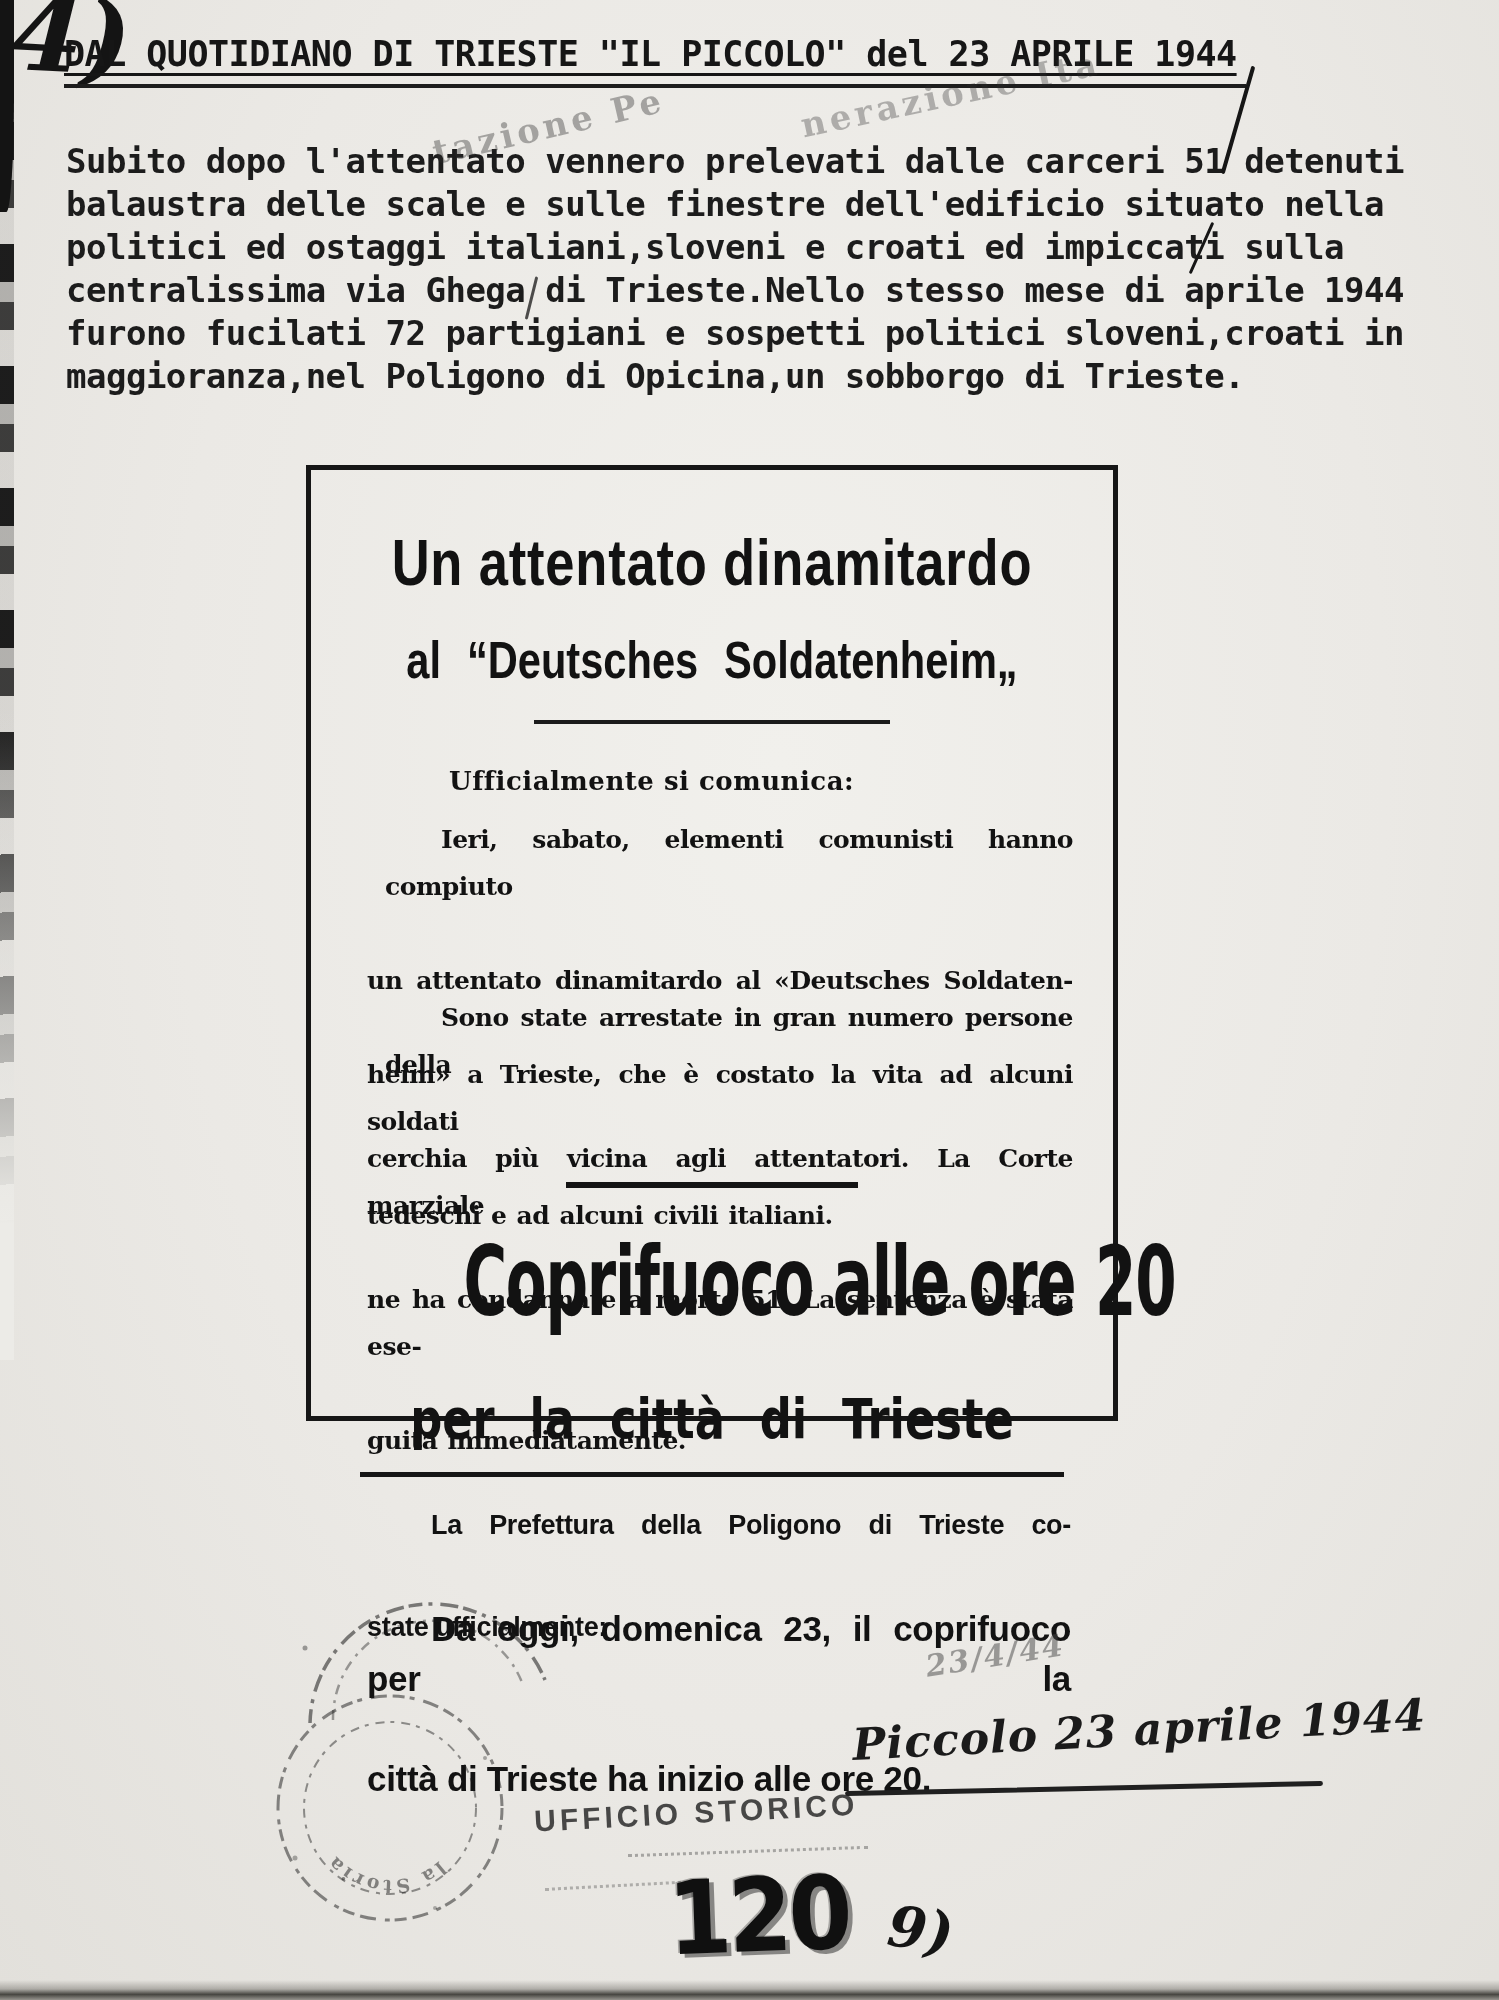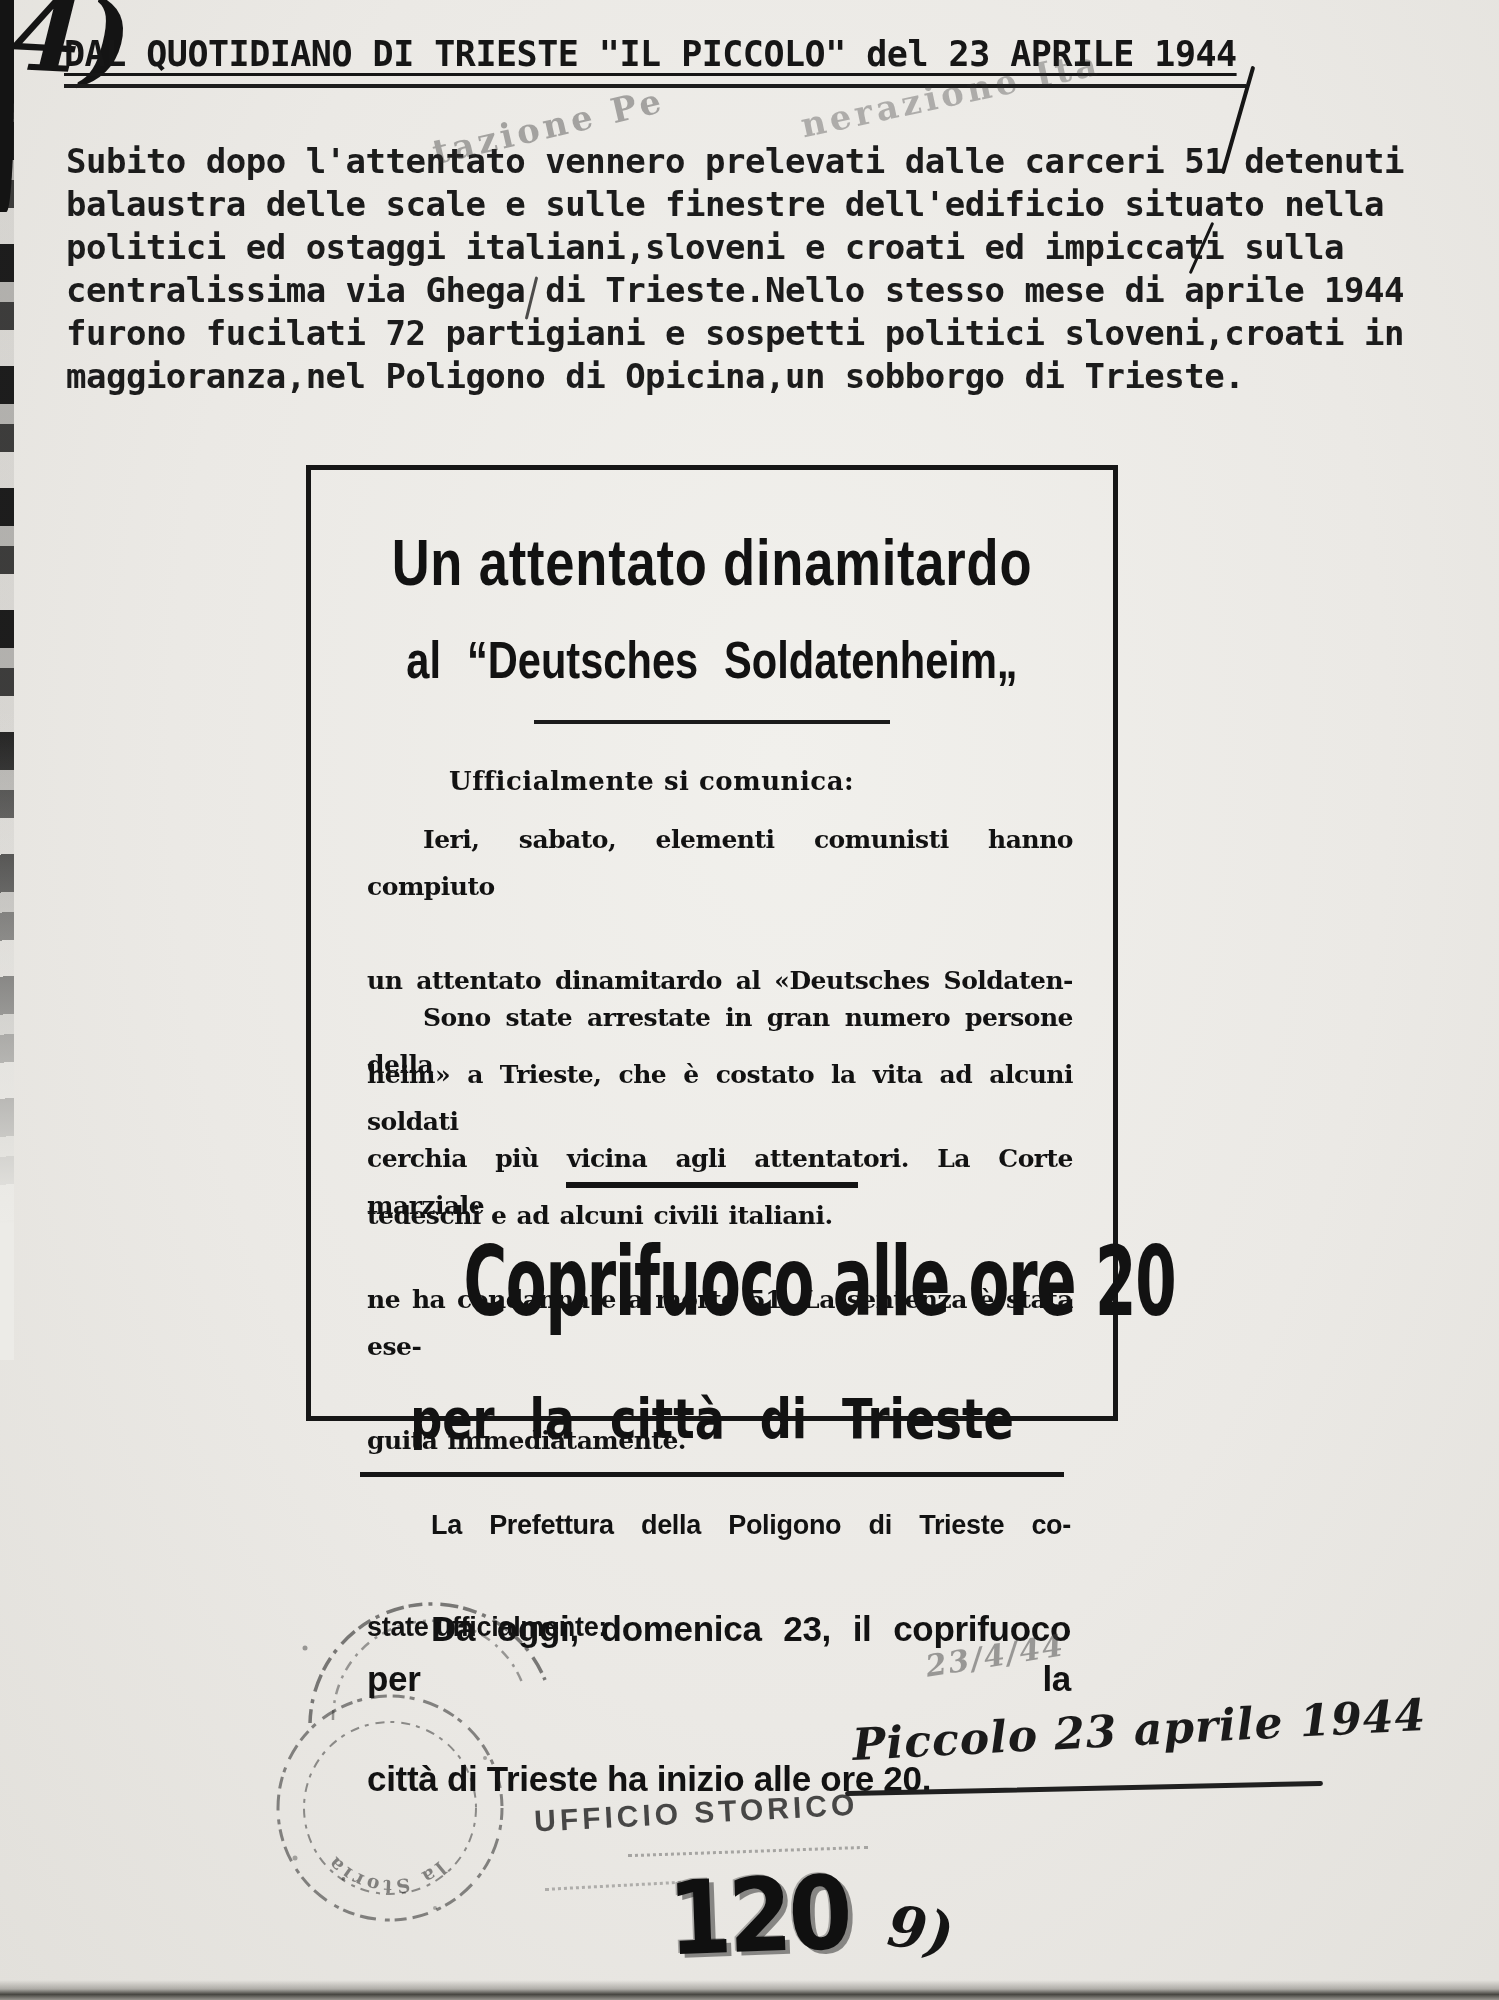--- a/index.html
+++ b/index.html
@@ -70,21 +70,21 @@
   .h1b { top:158px; font:700 52px/64px "Liberation Sans", sans-serif; transform:scaleX(.8); word-spacing:18px; }
   .u1 { top:250px; left:50%; margin-left:-178px; width:356px; height:4px; background:#1b1b1b; box-shadow:0 -6px 0 -4px rgba(27,27,27,.45); }
 
   .lead { top:296px; left:138px; font:700 26px "DejaVu Serif", serif; letter-spacing:.5px;text-align:center; }
 
   .np { left:56px; width:706px; font:700 25px/47px "DejaVu Serif", serif; letter-spacing:-.5px; word-spacing:2px; }
   .p1 { top:346px; }
   .p2 { top:524px; }
   .jl { text-align:justify; }
   .jl::after { content:""; display:inline-block; width:100%; height:0; }
-  .ind  { text-indent:56px; }
+  .ind  { text-indent:56px;margin-left:18px; }
   .ind2 { text-indent:64px; }
 
   .divider { top:712px; left:50%; margin-left:-146px; width:292px; height:6px; background:#141414; }
 
   .h2a { top:760px; font:700 96px/104px "DejaVu Sans", sans-serif; transform:scaleX(.62); letter-spacing:-2px; }
   .h2b { top:916px; font:700 56px/66px "DejaVu Sans", sans-serif; transform:scaleX(.8); word-spacing:24px; }
   .u2 { top:1002px; left:50%; margin-left:-352px; width:704px; height:5px; background:#161616; }
 
   .sans { left:56px; width:704px; font:700 27px/51px "Liberation Sans", sans-serif; letter-spacing:-.3px; }
   .p3 { top:1030px; }

